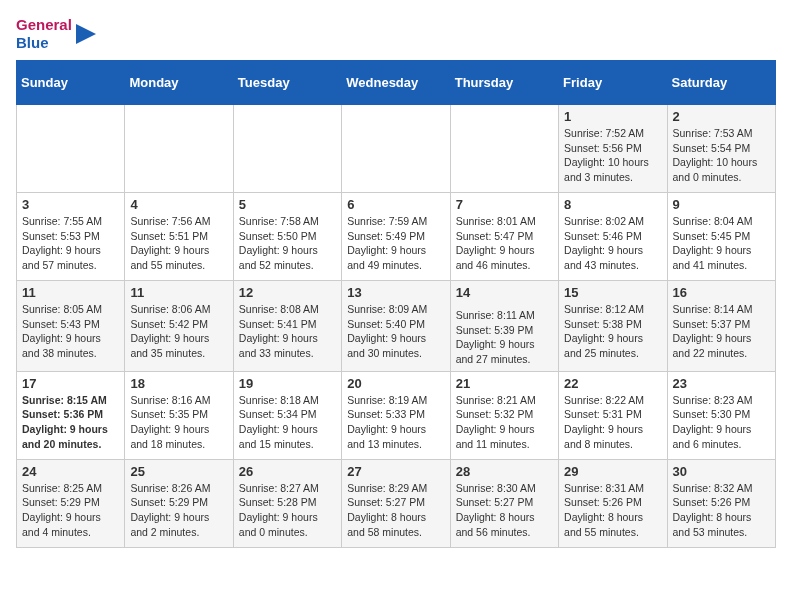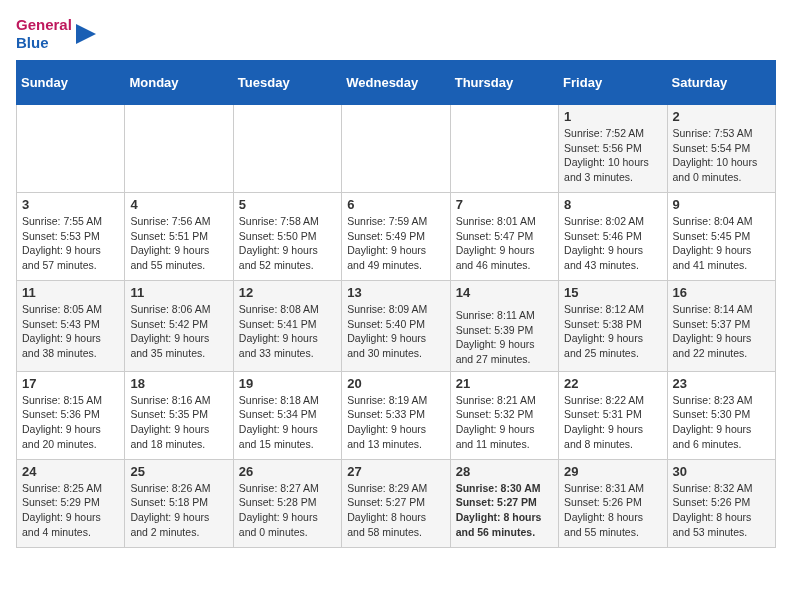--- a/index.html
+++ b/index.html
@@ -222,21 +222,21 @@
           <div class="day-num">16</div>
           <div class="day-detail" style="white-space: pre-line;">Sunrise: 8:14 AM
 Sunset: 5:37 PM
 Daylight: 9 hours
 and 22 minutes.</div>
         </td>
       </tr>
       <tr>
         <td>
           <div class="day-num">17</div>
-          <div class="day-detail" style="white-space: pre-line;">Sunrise: 8:15 AM
+          <div class="day-detail" style="white-space: pre-line; font-weight: bold;">Sunrise: 8:15 AM
 Sunset: 5:36 PM
 Daylight: 9 hours
 and 20 minutes.</div>
         </td>
         <td>
           <div class="day-num">18</div>
           <div class="day-detail" style="white-space: pre-line;">Sunrise: 8:16 AM
 Sunset: 5:35 PM
 Daylight: 9 hours
 and 18 minutes.</div>
@@ -281,41 +281,41 @@
         <td>
           <div class="day-num">24</div>
           <div class="day-detail" style="white-space: pre-line;">Sunrise: 8:25 AM
 Sunset: 5:29 PM
 Daylight: 9 hours
 and 4 minutes.</div>
         </td>
         <td>
           <div class="day-num">25</div>
           <div class="day-detail" style="white-space: pre-line;">Sunrise: 8:26 AM
-Sunset: 5:18 PM
+Sunset: 5:29 PM
 Daylight: 9 hours
 and 2 minutes.</div>
         </td>
         <td>
           <div class="day-num">26</div>
           <div class="day-detail" style="white-space: pre-line;">Sunrise: 8:27 AM
 Sunset: 5:28 PM
 Daylight: 9 hours
 and 0 minutes.</div>
         </td>
         <td>
           <div class="day-num">27</div>
           <div class="day-detail" style="white-space: pre-line;">Sunrise: 8:29 AM
 Sunset: 5:27 PM
 Daylight: 8 hours
 and 58 minutes.</div>
         </td>
         <td>
           <div class="day-num">28</div>
-          <div class="day-detail" style="white-space: pre-line; font-weight: bold;">Sunrise: 8:30 AM
+          <div class="day-detail" style="white-space: pre-line;">Sunrise: 8:30 AM
 Sunset: 5:27 PM
 Daylight: 8 hours
 and 56 minutes.</div>
         </td>
         <td>
           <div class="day-num">29</div>
           <div class="day-detail" style="white-space: pre-line;">Sunrise: 8:31 AM
 Sunset: 5:26 PM
 Daylight: 8 hours
 and 55 minutes.</div>

